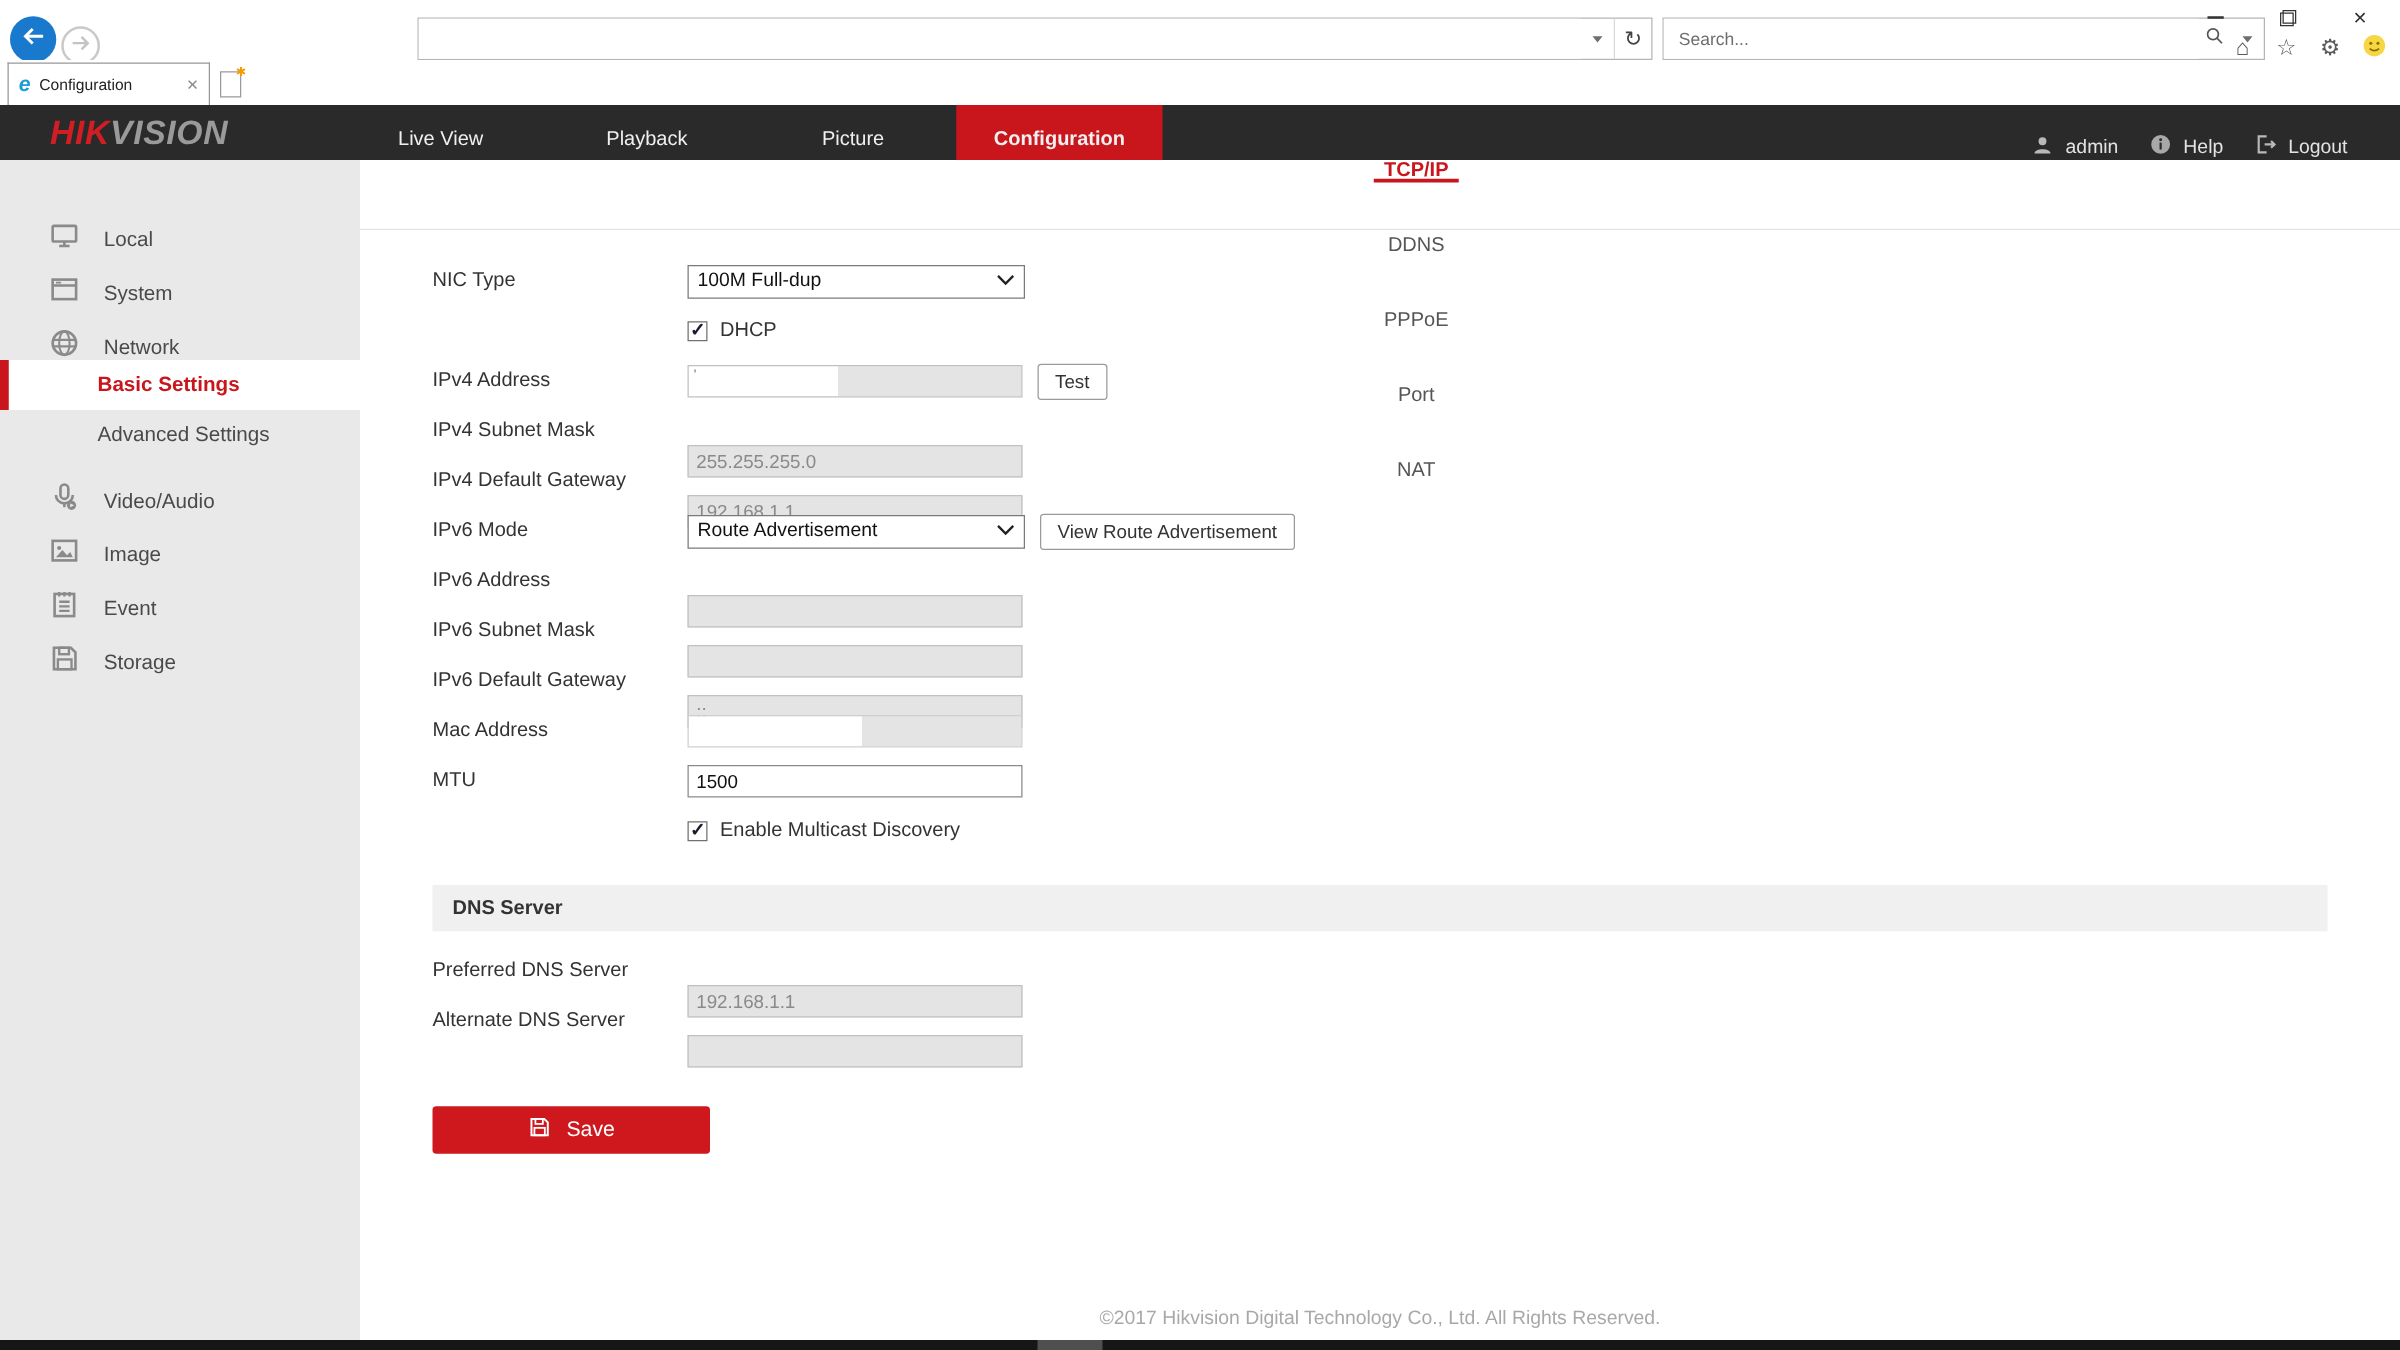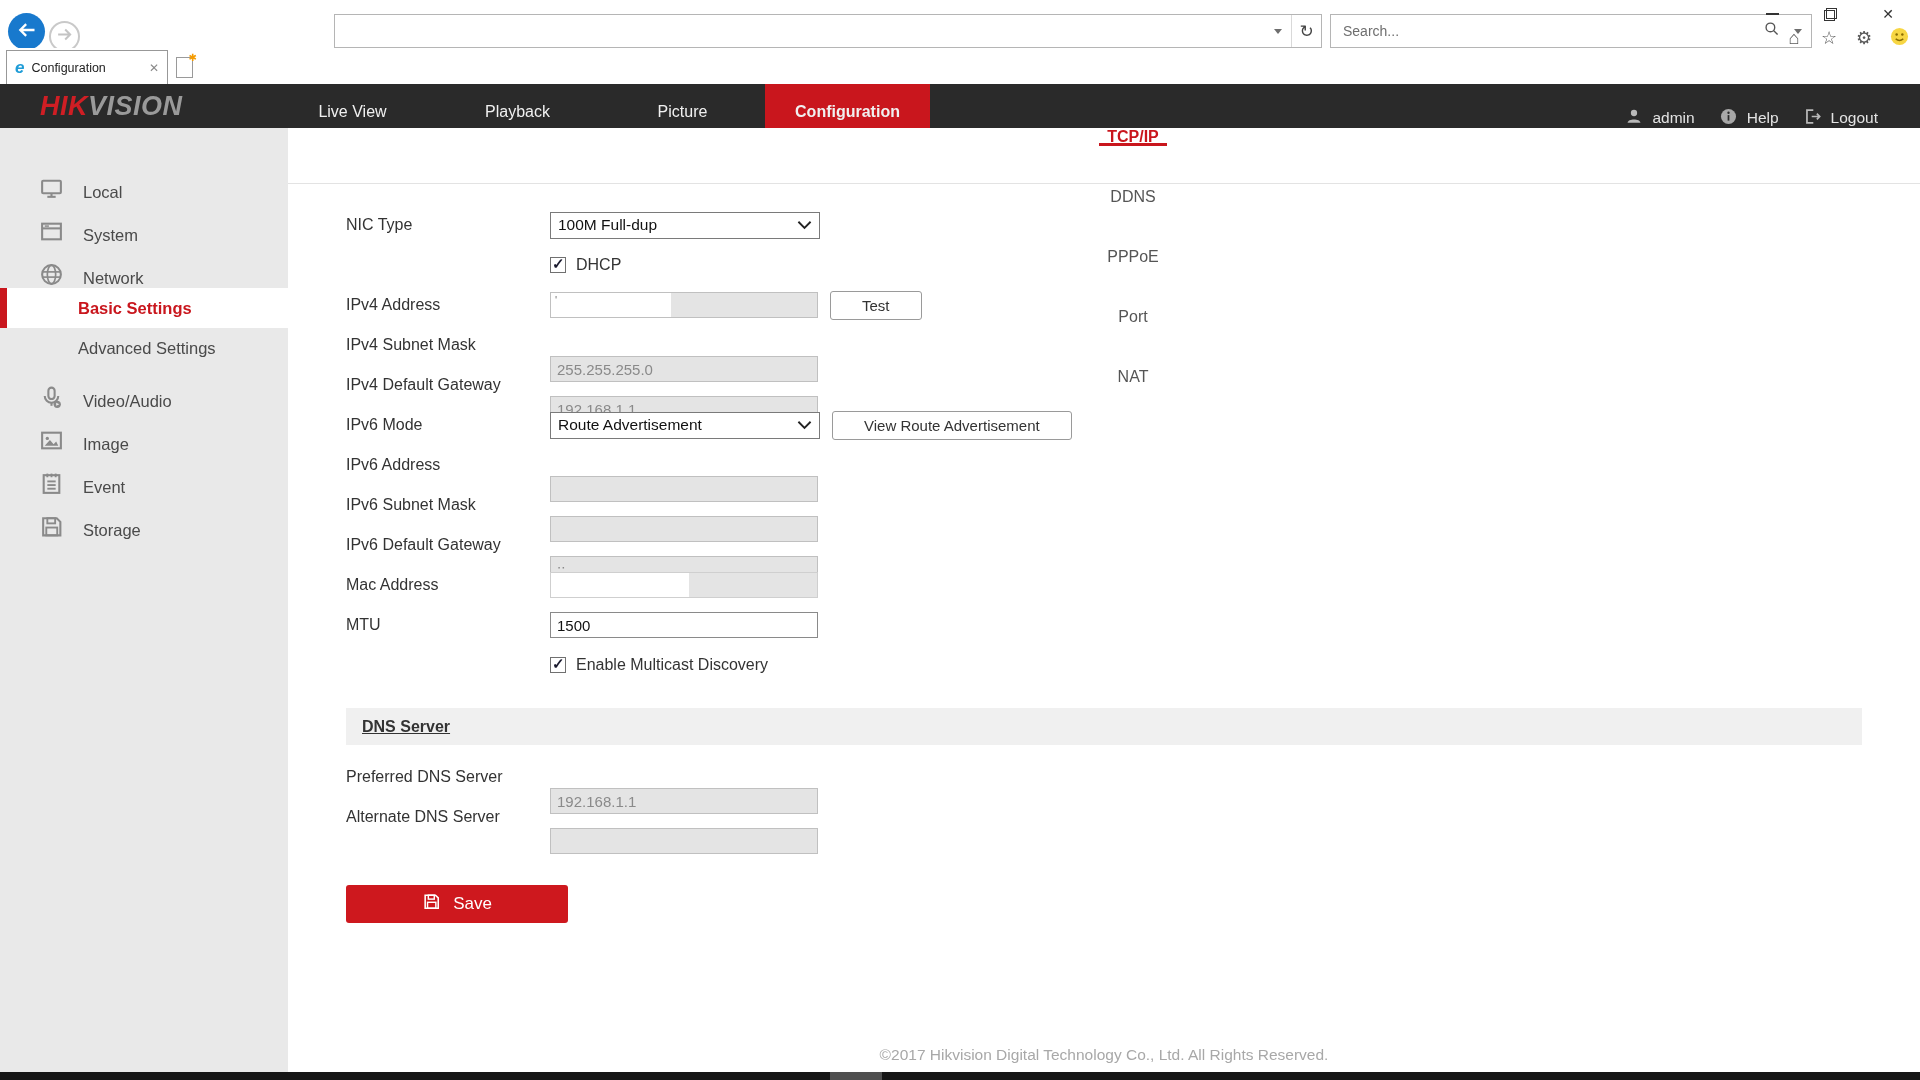--- a/index.html
+++ b/index.html
@@ -89,28 +89,28 @@
   .tfield { width:268px; height:26px; border:1px solid #8a8a8a; background:#fff; font-size:15px;
     color:#111; padding:0 6px; font-family:"Liberation Sans", sans-serif; outline:none; }
   .tfield:disabled { border:1px solid #c0c0c0; background:#e4e4e4; color:#8a8a8a;margin-top:48px; }
   .masked { width:268px; height:26px; border:1px solid #c0c0c0; position:relative; }
   .masked-ipv4 { background:linear-gradient(to right,#fff 0 45%,#e4e4e4 45% 100%); }
   .masked-ipv4::before { content:"'"; position:absolute; left:4px; top:1px; color:#777; font-size:11px; }
   .masked-mac { background:linear-gradient(to right,#fff 0 52%,#e4e4e4 52% 100%); border-color:#cfcfcf; }
   .selectbox { width:270px; height:27px; border:1px solid #7a7a7a; background:#fff; display:flex;
     align-items:center; justify-content:space-between; padding:0 7px; font-size:15.5px; color:#111;gap:12px; }
   .pushbtn { margin-left:12px; height:29px; border:1px solid #9a9a9a; background:#fff; border-radius:3px;
-    font-size:15px; color:#333; padding:0 31px; font-family:"Liberation Sans", sans-serif; }
+    font-size:15px; color:#333; padding:0 13px; font-family:"Liberation Sans", sans-serif; }
   .chkrow { margin-left:204px; display:flex; align-items:center; gap:10px; }
   .chk { width:16px; height:16px; border:1px solid #707070; background:#fff; position:relative; }
   .chk.checked::after { content:"✓"; position:absolute; left:1px; top:-3px; font-size:15px;
     font-weight:bold; color:#1a1a2e; }
   .chklabel { font-size:16px; color:#333; }
   .dnsband { margin-top:23px; width:1516px; height:37px; background:#f0f0f0; display:flex;
-    align-items:center; padding-left:16px; font-size:16px; font-weight:bold; color:#333;text-decoration:underline; }
+    align-items:center; padding-left:16px; font-size:16px; font-weight:bold; color:#333; }
   .dnsgap { height:12px; }
   .savebtn { margin-top:48px; width:222px; height:38px; background:#ce181e; border:none; border-radius:3px;
     color:#fff; font-size:17px; display:flex; align-items:center; justify-content:center; gap:12px;
     font-family:"Liberation Sans", sans-serif;text-align:center; }
   .footer { position:absolute; left:0; right:0; bottom:8px; text-align:center; color:#a8a8a8;
     font-size:15.5px; }
 
   .bottomstrip { position:absolute; left:0; bottom:0; width:1920px; height:8px; background:#161616; }
   .strip-seg { position:absolute; left:830px; top:0; width:52px; height:8px; background:#4f4f4f; }
 </style>

